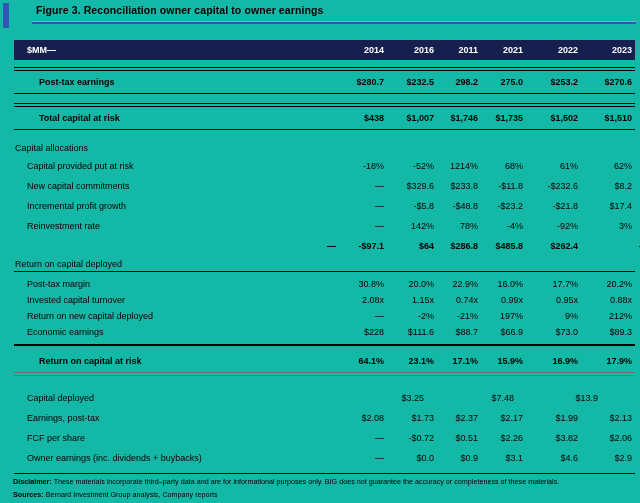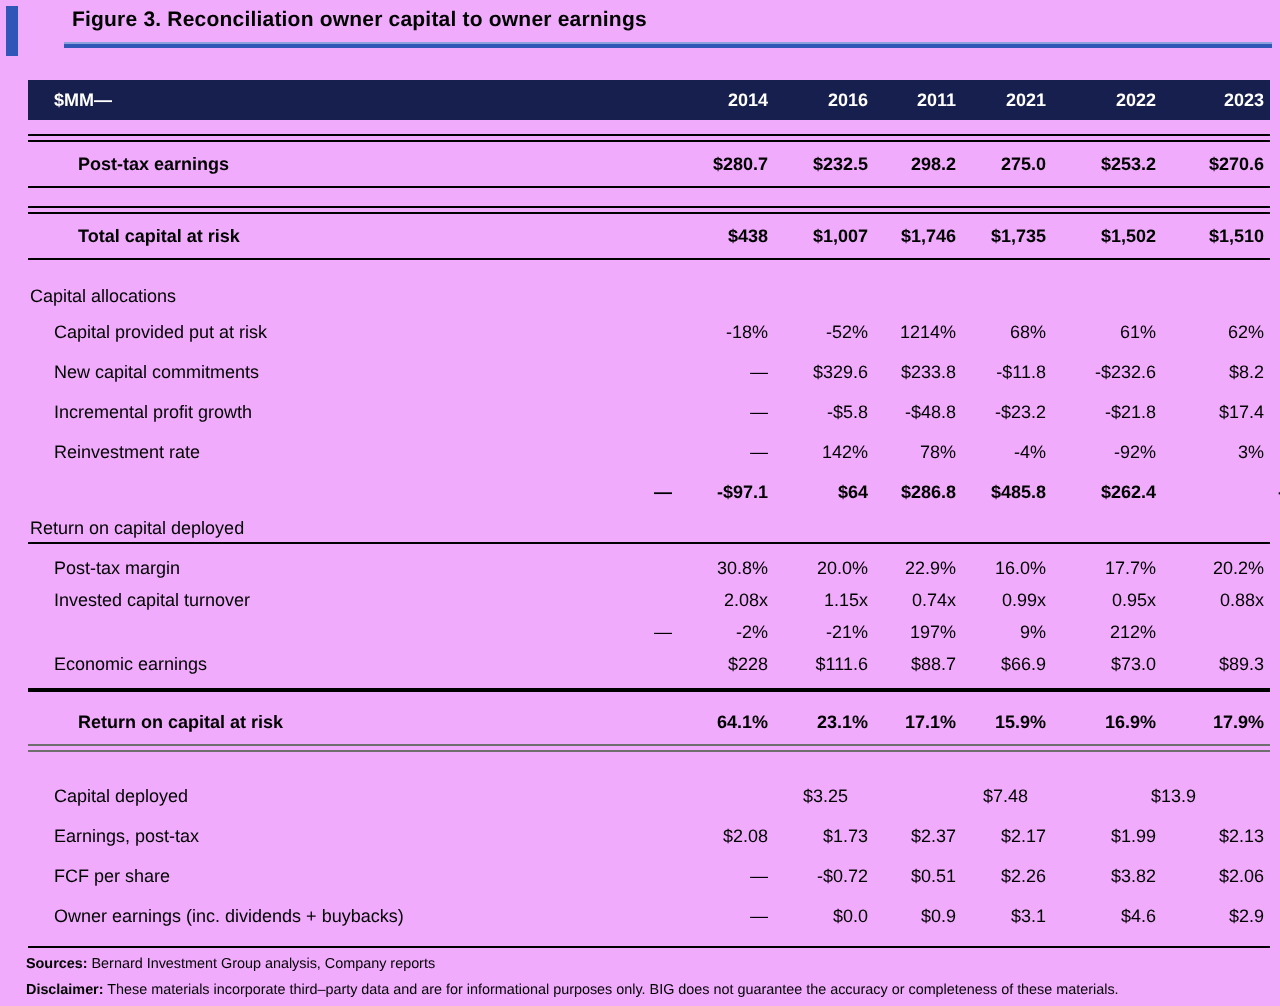--- a/index.html
+++ b/index.html
@@ -1,21 +1,21 @@
 <!DOCTYPE html>
 <html><head>
 <meta charset="utf-8">
 <style>
   html,body{margin:0;padding:0;}
   body{
     width:640px;height:503px;overflow:hidden;background:#ffffff;
     font-family:"Liberation Sans",sans-serif;color:#000;
     -webkit-font-smoothing:antialiased;
   }
-  .page{position:relative;width:640px;height:503px;overflow:hidden;background:#f0abfc;}
+  .page{position:relative;width:640px;height:503px;overflow:hidden;background:#14b8a6;}
 
   
   .title-accent{position:absolute;left:3px;top:3px;width:6px;height:25px;background:#3056b8;}
   .fig-title{position:absolute;left:36px;top:4px;margin:0;font-size:10.5px;font-weight:bold;letter-spacing:.1px;white-space:nowrap;}
   .title-rule{position:absolute;left:32px;right:4px;top:21px;height:2px;background:#3056b8;border-top:1px solid #8aa2dd;}
 
   
   .table{position:absolute;left:14px;top:40px;width:621px;font-size:9px;}
   .trow{
     display:grid;
@@ -158,20 +158,21 @@
         <div class="trow reg compact">
           <span class="lbl">Invested capital turnover</span>
           <span class="val">2.08x</span>
           <span class="val">1.15x</span>
           <span class="val">0.74x</span>
           <span class="val">0.99x</span>
           <span class="val">0.95x</span>
           <span class="val">0.88x</span>
         </div>
         <div class="trow reg compact">
+          <span class="lbl">Return on new capital deployed</span>
           <span class="val">—</span>
           <span class="val">-2%</span>
           <span class="val">-21%</span>
           <span class="val">197%</span>
           <span class="val">9%</span>
           <span class="val">212%</span>
         </div>
         <div class="trow reg compact">
           <span class="lbl">Economic earnings</span>
           <span class="val">$228</span>
@@ -226,17 +227,17 @@
           <span class="val">$0.9</span>
           <span class="val">$3.1</span>
           <span class="val">$4.6</span>
           <span class="val">$2.9</span>
         </div>
         <div class="trow rule rule-single mt5"></div>
       </div>
   </div>
 
   <div class="footer">
+    <div><b>Disclaimer:</b> <span>These materials incorporate third–party data and are for informational purposes only. BIG does not guarantee the accuracy or completeness of these materials.</span></div>
     <div><b>Sources:</b> <span>Bernard Investment Group analysis, Company reports</span></div>
-    <div><b>Disclaimer:</b> <span>These materials incorporate third–party data and are for informational purposes only. BIG does not guarantee the accuracy or completeness of these materials.</span></div>
   </div>
 
 </div>
 
 </body></html>

